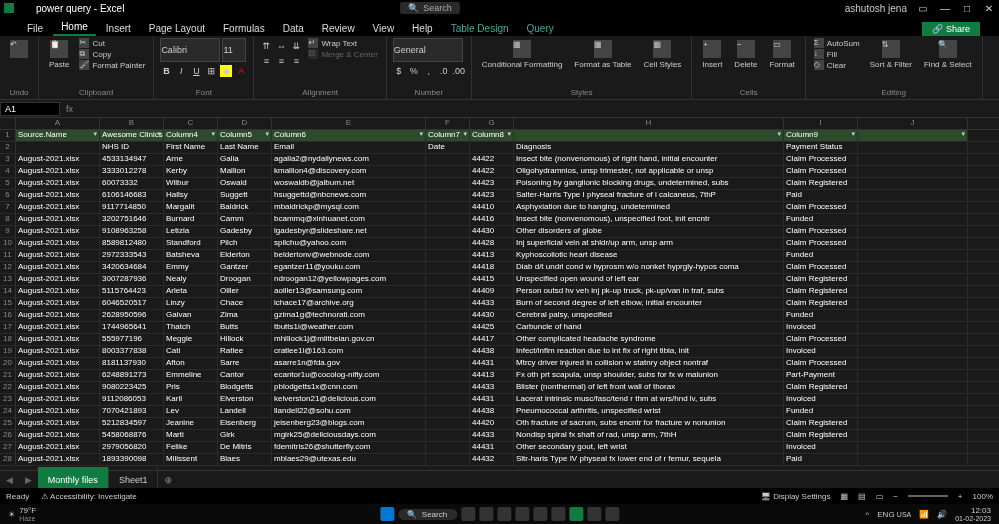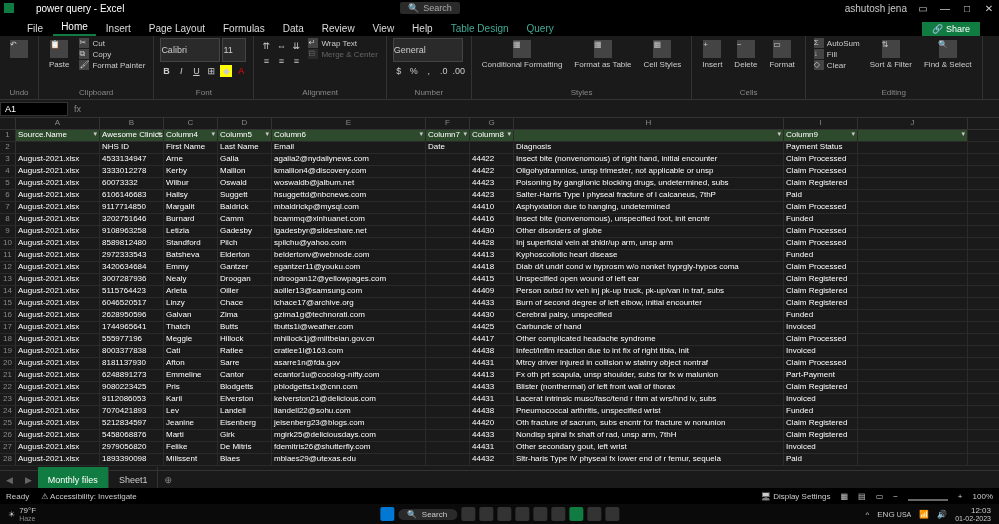--- a/index.html
+++ b/index.html
@@ -30,21 +30,21 @@
 .ribbon .smallbtn { display: flex; align-items: center; gap: 3px; padding: 0 2px; white-space: nowrap; }
 .ribbon .smallbtn .ico { width: 10px; height: 10px; background: #444; }
 .ribbon select, .ribbon input { background: #2a2a2a; border: 1px solid #444; color: #ccc; font-size: 9px; height: 24px; }
 .ribbon .fontname { width: 60px; }
 .ribbon .fontsize { width: 24px; }
 .ribbon .fmt-row { display: flex; gap: 3px; margin-top: 2px; }
 .ribbon .fmt-row span { width: 12px; height: 12px; display: inline-flex; align-items: center; justify-content: center; border: 1px solid transparent; font-size: 9px; }
 
 
 .fbar { height: 18px; background: #1a1a1a; border-bottom: 1px solid #333; display: flex; align-items: center; font-size: 9px; }
-.fbar .namebox { width: 68px; border: 1px solid #333; padding: 1px 4px; background: #000; }
+.fbar .namebox { width: 60px; border: 1px solid #333; padding: 1px 4px; background: #000; }
 .fbar .fx { padding: 0 6px; color: #888; }
 
 
 .colhdr { height: 12px; background: #1a1a1a; display: flex; font-size: 8px; color: #888; border-bottom: 1px solid #333; }
 .colhdr .rownum-spacer { width: 16px; border-right: 1px solid #333; }
 .colhdr .ch { border-right: 1px solid #333; text-align: center; }
 
 
 .grid { position: relative; }
 .row { display: flex; height: 12px; font-size: 8px; border-bottom: 1px solid #2a2a2a; }
@@ -67,21 +67,21 @@
 
 
 .sheettabs { position: absolute; bottom: 36px; left: 0; right: 0; height: 18px; background: #1a1a1a; border-top: 1px solid #333; display: flex; align-items: center; font-size: 9px; }
 .sheettabs .nav { padding: 0 6px; color: #666; }
 .sheettabs .stab { padding: 8px 10px; border-right: 1px solid #333; color: #ccc; }
 .sheettabs .stab.active { background: #107c41; color: #fff; }
 .sheettabs .add { padding: 0 6px; color: #888; }
 
 
 .statusbar { position: absolute; bottom: 20px; left: 0; right: 0; height: 16px; background: #000; display: flex; align-items: center; font-size: 8px; color: #ccc; padding: 0 6px; gap: 12px; }
-.statusbar .right { margin-left: auto; display: flex; gap: 10px; align-items: flex-end; }
+.statusbar .right { margin-left: auto; display: flex; gap: 10px; align-items: center; }
 
 
 .taskbar { position: absolute; bottom: 0; left: 0; right: 0; height: 20px; background: #0a0a0a; display: flex; align-items: center; font-size: 8px; color: #ccc; }
 .taskbar .weather { padding: 0 8px; display: flex; align-items: center; gap: 4px; }
 .taskbar .center { position: absolute; left: 50%; transform: translateX(-50%); display: flex; gap: 4px; align-items: center; }
 .taskbar .center .tb-icon { width: 14px; height: 14px; background: #333; border-radius: 2px; }
 .taskbar .tray { margin-left: auto; display: flex; gap: 8px; align-items: center; padding-right: 8px; }
 .taskbar .searchbox { background: #2a2a2a; border-radius: 10px; padding: 1px 10px; display: flex; gap: 4px; align-items: center; }
 </style>
 </head>

